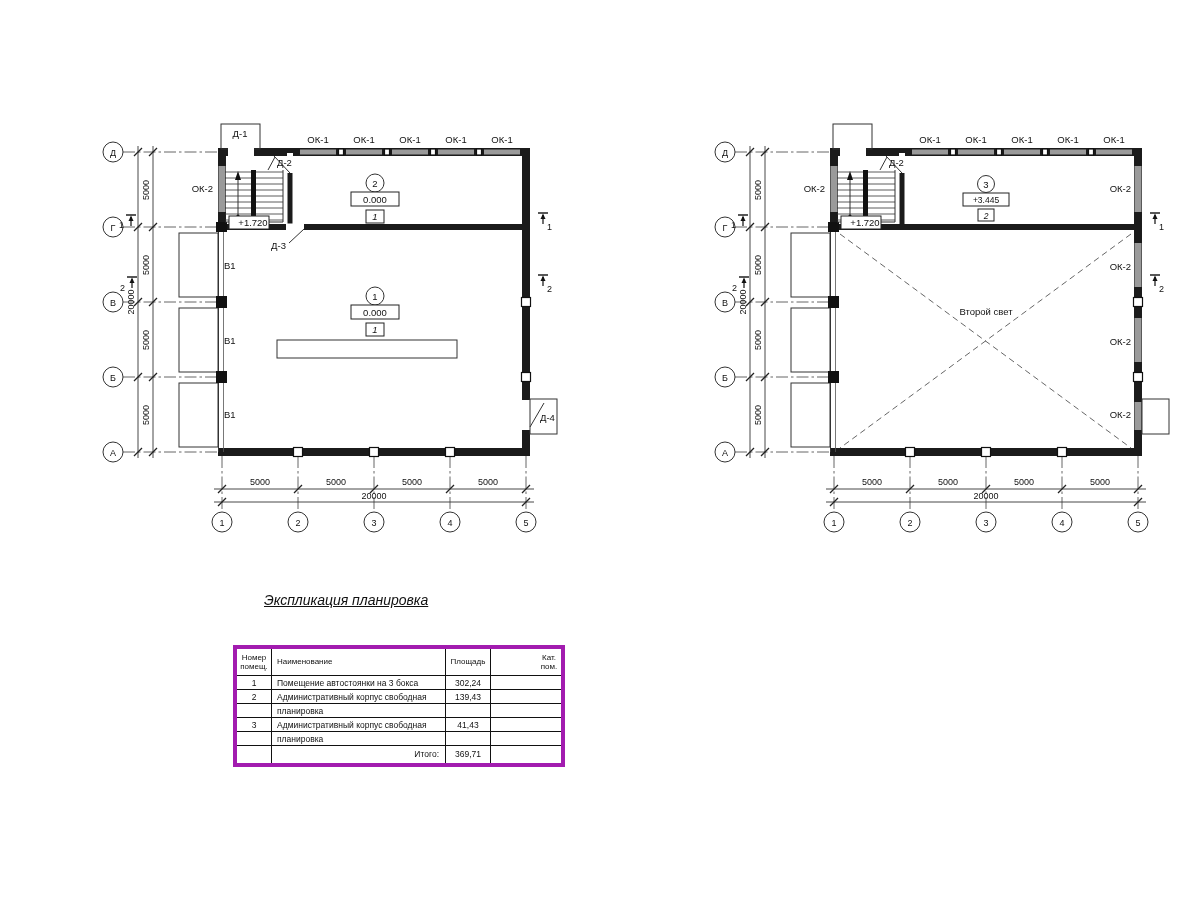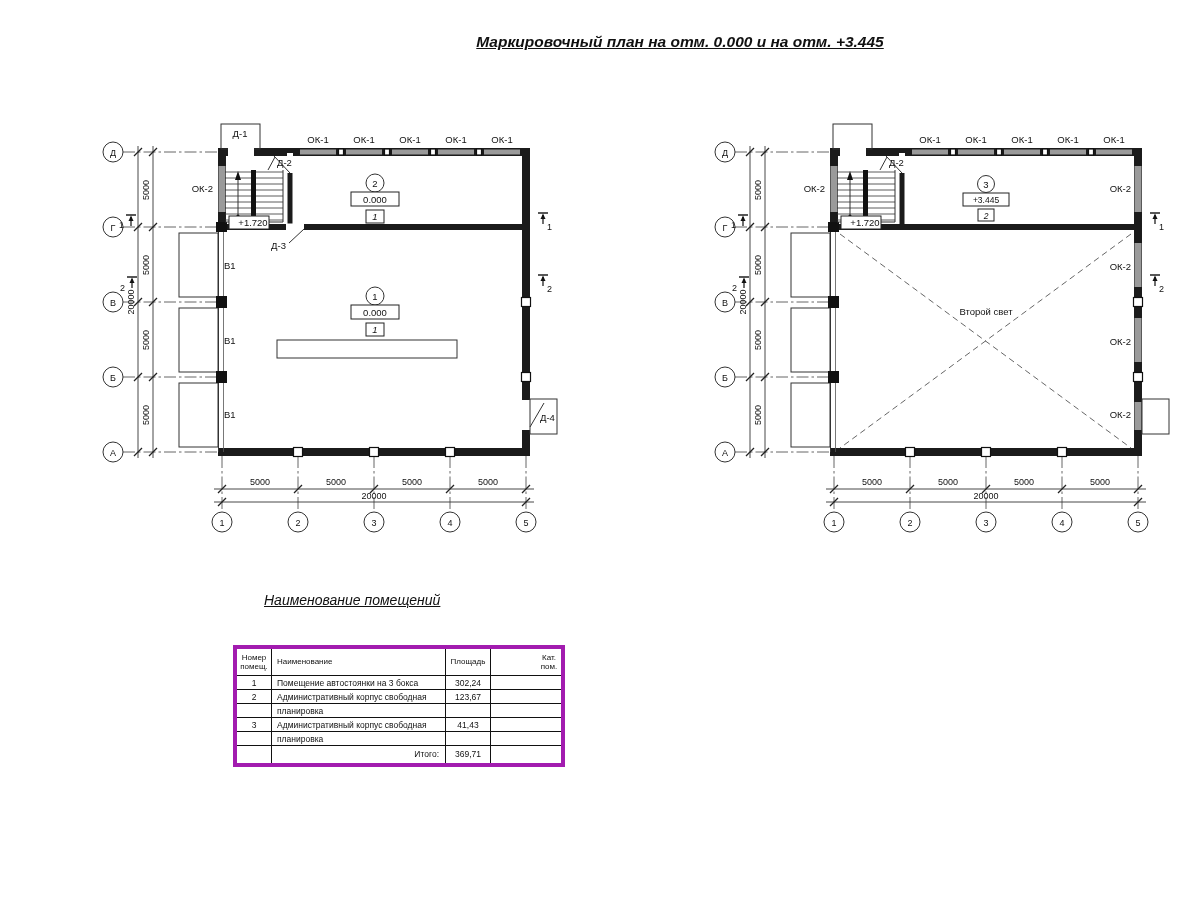--- a/index.html
+++ b/index.html
@@ -44,21 +44,20 @@
   .expl .c-cat{width:20px;text-align:center;padding-left:48px;}
   .expl tr.r{height:14px;}
   .expl tr.rt{height:19px;}
   .expl .right{text-align:right;padding-right:6px;}
 </style>
 </head>
 <body>
 
 <div class="page">
 
-  <div class="main-title">Маркировочный план на отм. 0.000 и на отм. +3.445</div>
 
   <svg width="1200" height="560" viewBox="0 0 1200 560">
 
     <g>
 
       <path class="dash" d="M123 152H218 M123 227H218 M123 302H218 M123 377H218 M123 452H218"></path>
       <path class="dash" d="M222 456V512 M298 456V512 M374 456V512 M450 456V512 M526 456V512"></path>
 
       <rect class="thin" x="179" y="233" width="39" height="64"></rect>
       <rect class="thin" x="179" y="308" width="39" height="64"></rect>
@@ -348,40 +347,40 @@
         <circle class="thin" cx="986" cy="522" r="10"></circle>
           <text class="txt" x="986" y="525.5" text-anchor="middle">3</text>
         <circle class="thin" cx="1062" cy="522" r="10"></circle>
           <text class="txt" x="1062" y="525.5" text-anchor="middle">4</text>
         <circle class="thin" cx="1138" cy="522" r="10"></circle>
           <text class="txt" x="1138" y="525.5" text-anchor="middle">5</text>
       </g>
     </g>
   </svg>
 
-  <div class="expl-title">Наименование помещений</div>
+  <div class="expl-title">Экспликация планировка</div>
   <div class="expl">
     <table>
       <tbody>
           <tr>
         <th class="c-num">Номер помещ.</th>
         <th class="c-name">Наименование</th>
         <th class="c-area">Площадь</th>
         <th class="c-cat">Кат. пом.</th>
       </tr>
       <tr class="r">
         <td class="c-num">1</td>
         <td class="c-name">Помещение автостоянки на 3 бокса</td>
         <td class="c-area">302,24</td>
         <td class="c-cat"></td>
       </tr>
       <tr class="r">
         <td class="c-num">2</td>
         <td class="c-name">Административный корпус свободная</td>
-        <td class="c-area">123,67</td>
+        <td class="c-area">139,43</td>
         <td class="c-cat"></td>
       </tr>
       <tr class="r">
         <td class="c-num"></td>
         <td class="c-name">планировка</td>
         <td class="c-area"></td>
         <td class="c-cat"></td>
       </tr>
       <tr class="r">
         <td class="c-num">3</td>

